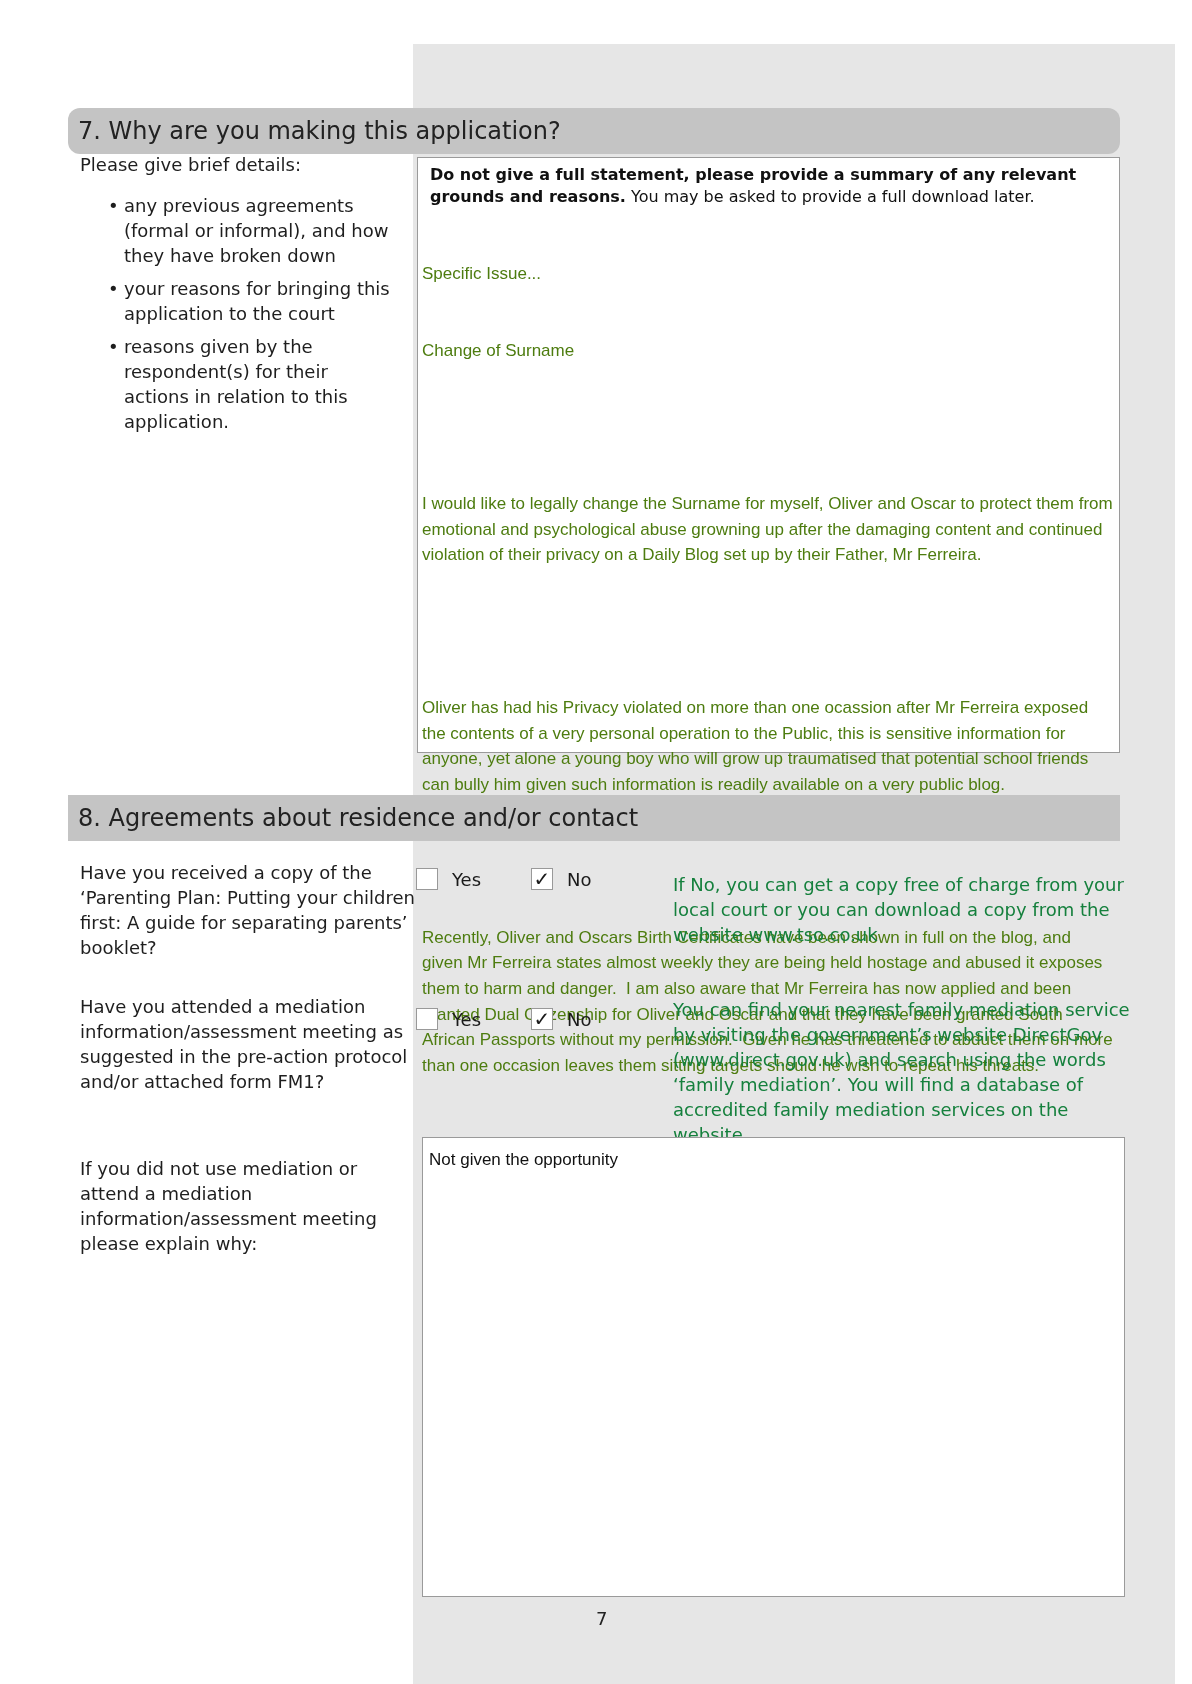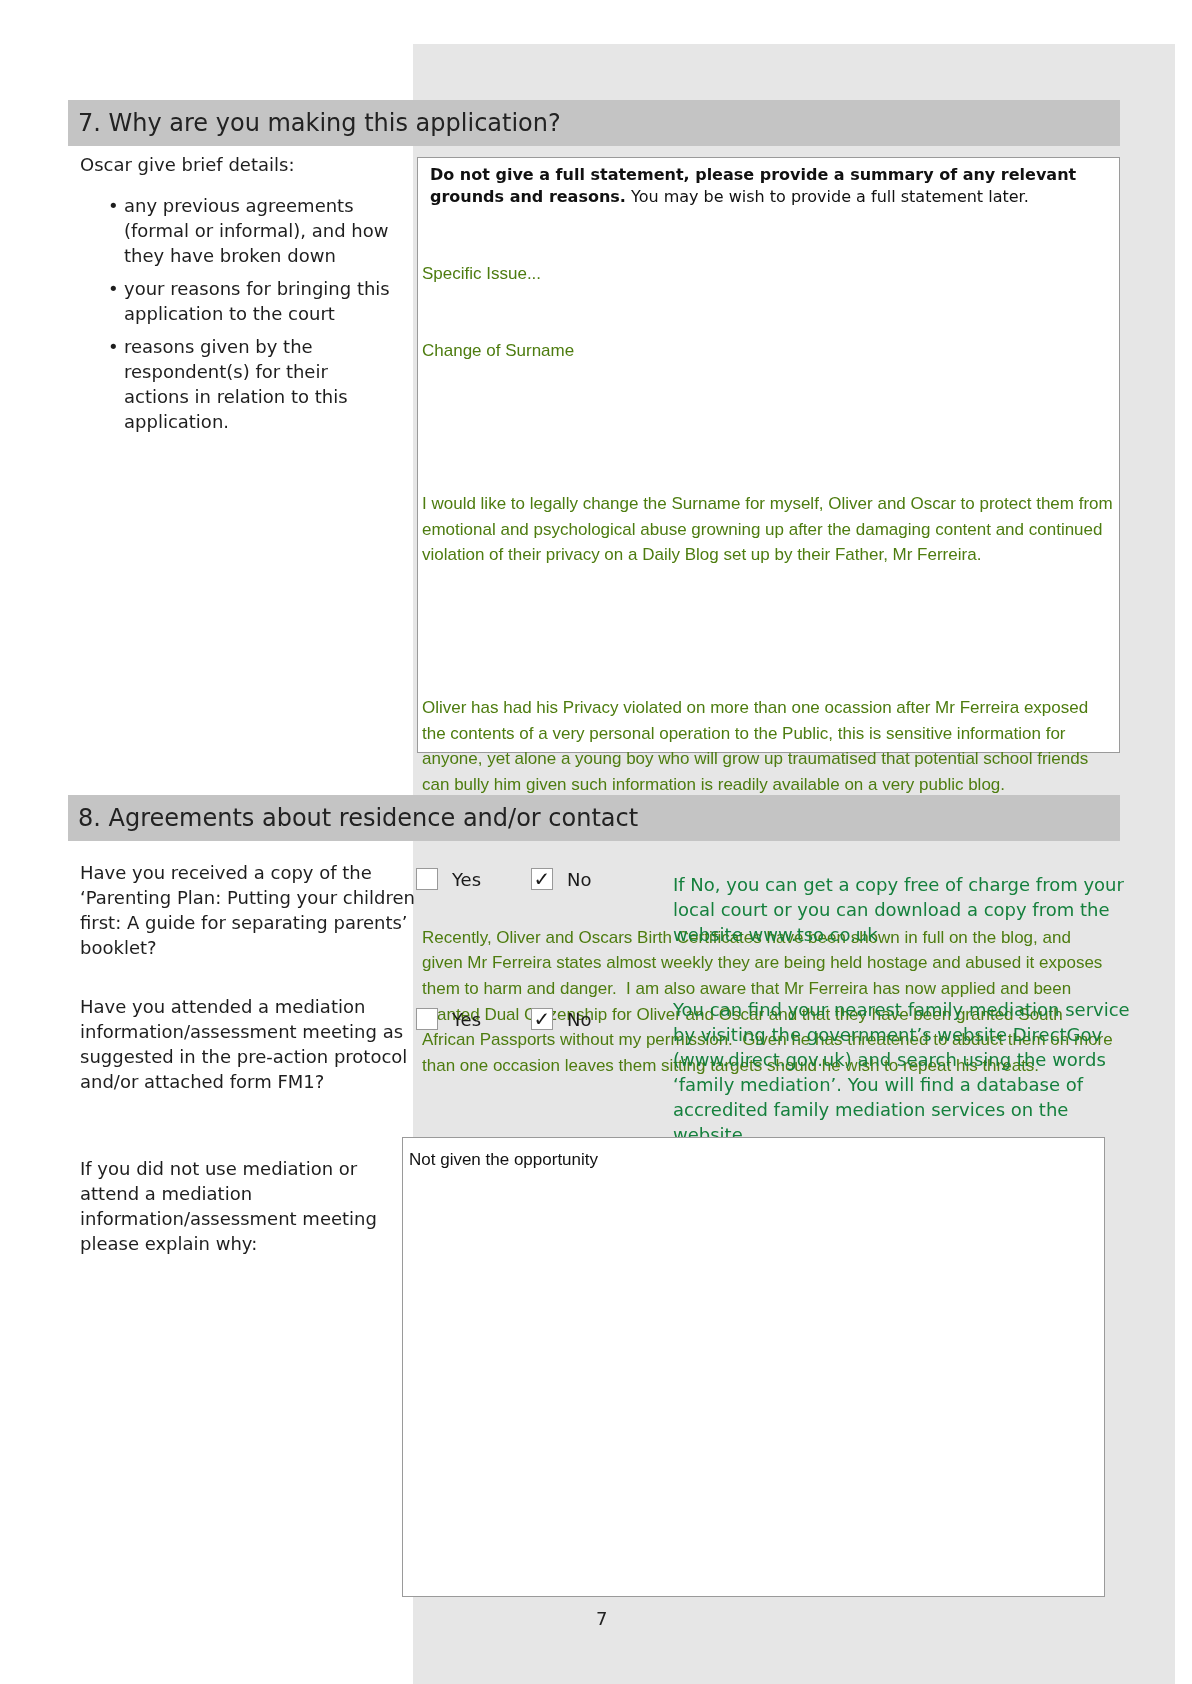--- a/index.html
+++ b/index.html
@@ -37,44 +37,44 @@
   .para { margin: 0; }
   .gap { height: 25px; }
   .checkbox-group { position: absolute; display: flex; align-items: center; font-size: 18px; }
   .cb {
     width: 22px; height: 22px; border: 1px solid #999; background: #fff; box-sizing: border-box;
     display: inline-flex; align-items: center; justify-content: center; font-size: 20px; line-height: 1;
   }
   .cb-label { margin-left: 14px; }
   .help-text { position: absolute; left: 673px; font-size: 18px; line-height: 25px; width: 460px; color: #15803d; }
   .answer-box {
-    position: absolute; left: 402px; top: 1137px; width: 703px; height: 460px;
+    position: absolute; left: 422px; top: 1137px; width: 703px; height: 460px;
     background: #fff; border: 1px solid #9a9a9a; box-sizing: border-box;
     padding: 12px 6px; font-family: "Liberation Sans", sans-serif; font-size: 17px; color: #111;
   }
   .page-number { position: absolute; left: 596px; top: 1608px; font-size: 18px; color: #222; }
 </style>
 </head>
 <body>
 
 <div class="shade-panel"></div>
 
-<div class="section-header" style="top:100px;">7. Why are you making this application?</div>
+<div class="section-header" style="top:108px;border-radius:12px;">7. Why are you making this application?</div>
 
 <div class="left-text" style="top:152px; width:330px;">
-  <div style="margin-bottom:10px;">Oscar give brief details:</div>
+  <div style="margin-bottom:10px;">Please give brief details:</div>
   <ul class="bullets">
     <li>any previous agreements (formal or informal), and how they have broken down</li>
     <li>your reasons for bringing this application to the court</li>
     <li>reasons given by the respondent(s) for their actions in relation to this application.</li>
   </ul>
 </div>
 
 <div class="statement-box">
-  <div class="instruction"><b>Do not give a full statement, please provide a summary of any relevant grounds and reasons.</b><span> You may be wish to provide a full statement later.</span></div>
+  <div class="instruction"><b>Do not give a full statement, please provide a summary of any relevant grounds and reasons.</b><span> You may be asked to provide a full download later.</span></div>
   <div class="typed">
     <p class="para">Specific Issue...</p>
     <p class="para">Change of Surname</p>
     <div class="gap"></div>
     <p class="para">I would like to legally change the Surname for myself, Oliver and Oscar to protect them from emotional and psychological abuse growning up after the damaging content and continued violation of their privacy on a Daily Blog set up by their Father, Mr Ferreira.</p>
     <div class="gap"></div>
     <p class="para">Oliver has had his Privacy violated on more than one ocassion after Mr Ferreira exposed the contents of a very personal operation to the Public, this is sensitive information for anyone, yet alone a young boy who will grow up traumatised that potential school friends can bully him given such information is readily available on a very public blog.</p>
     <div class="gap"></div>
     <p class="para">Recently, Oliver and Oscars Birth Certificates have been shown in full on the blog, and given Mr Ferreira states almost weekly they are being held hostage and abused it exposes them to harm and danger.  I am also aware that Mr Ferreira has now applied and been granted Dual Citizenship for Oliver and Oscar and that they have been granted South African Passports without my permission.  Given he has threatened to abduct them on more than one occasion leaves them sitting targets should he wish to repeat his threats.</p>
   </div>

